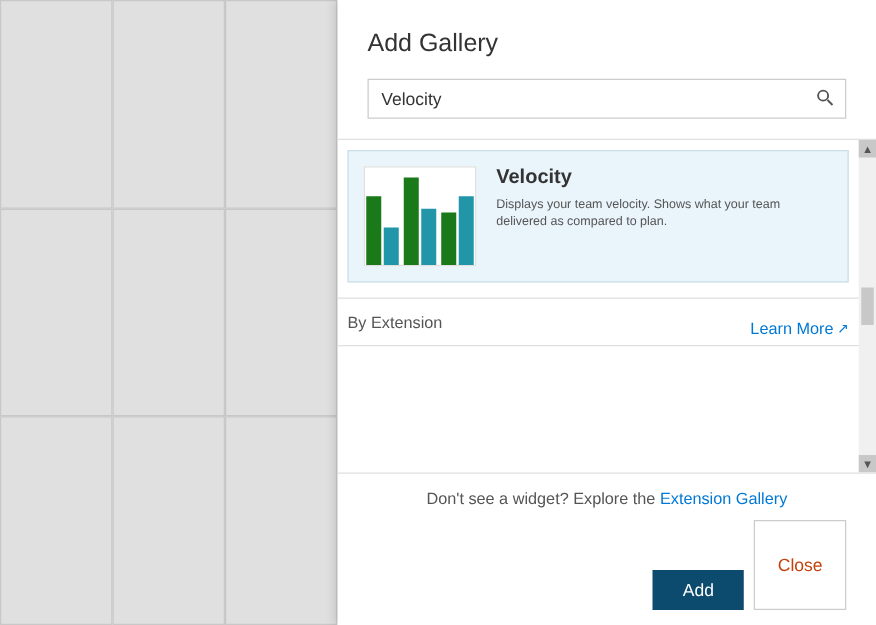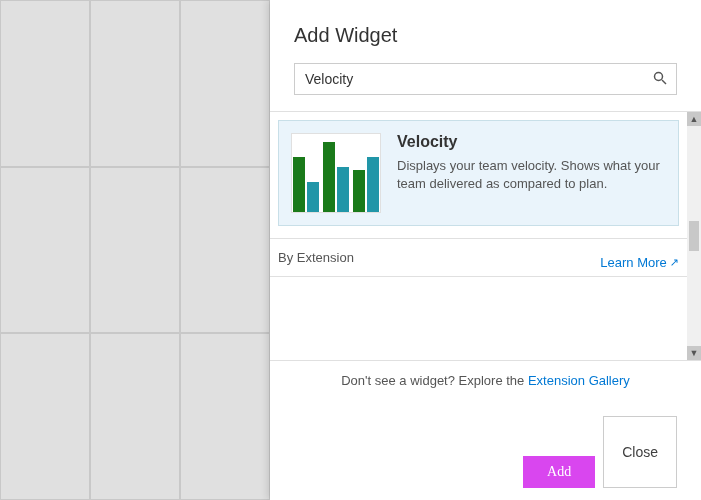--- a/index.html
+++ b/index.html
@@ -160,21 +160,21 @@
     }
 
     .widget-name {
       font-size: 16px;
       font-weight: 600;
       color: #333;
       margin-bottom: 6px;
     }
 
     .widget-desc {
-      font-size: 13px;
+      font-size: 10px;
       color: #555;
       line-height: 1.4;
     }
 
     .widget-footer {
       display: flex;
       justify-content: space-between;
       align-items: center;
       padding: 6px 22px 6px 8px;
       border-top: 1px solid #e0e0e0;
@@ -206,21 +206,21 @@
       flex: 1;
       border-top: 1px solid #e0e0e0;
     }
 
     
     .panel-footer {
       padding: 12px 24px;
       border-top: 1px solid #e0e0e0;
       display: flex;
       flex-direction: column;
-      gap: 28px;
+      gap: 10px;
     }
 
     .footer-text {
       font-size: 13px;
       color: #555;
       text-align: center;
     }
 
     .footer-link {
       color: #0078d4;
@@ -228,34 +228,34 @@
       cursor: pointer;
     }
 
     .footer-buttons {
       display: flex;
       justify-content: flex-end;
       gap: 8px;
     }
 
     .btn-add {
-      background: #d946ef;
+      background: #0c4a6e;
       color: #fff;
       border: none;
       padding: 8px 24px;
       font-size: 14px;
-      font-family: Liberation Serif, serif;
+      font-family: Liberation Sans, sans-serif;
       cursor: pointer;
       font-weight: 400;
       margin-top: 40px;
     }
 
     .btn-close {
       background: #fff;
-      color: #404040;
+      color: #c2410c;
       border: 1px solid #ccc;
       padding: 8px 18px;
       font-size: 14px;
       font-family: "Segoe UI", Arial, sans-serif;
       cursor: pointer;
     }
   </style>
 </head>
 <body>
 
@@ -267,21 +267,21 @@
   <div class="bg-cell"></div>
   <div class="bg-cell"></div>
   <div class="bg-cell"></div>
   <div class="bg-cell"></div>
   <div class="bg-cell"></div>
 </div>
 
 <div class="panel">
 
   <div class="panel-header">
-    <h1 class="panel-title">Add Widget</h1>
+    <h1 class="panel-title">Add Gallery</h1>
     <div class="search-container">
       <input class="search-input" type="text" value="Velocity" placeholder="Search widgets" style="">
       <span class="search-icon">
         <svg width="14" height="14" viewBox="0 0 14 14" fill="none">
           <circle cx="5.5" cy="5.5" r="4" stroke="#555" stroke-width="1.5"></circle>
           <line x1="9" y1="9" x2="13" y2="13" stroke="#555" stroke-width="1.5"></line>
         </svg>
       </span>
     </div>
   </div>

